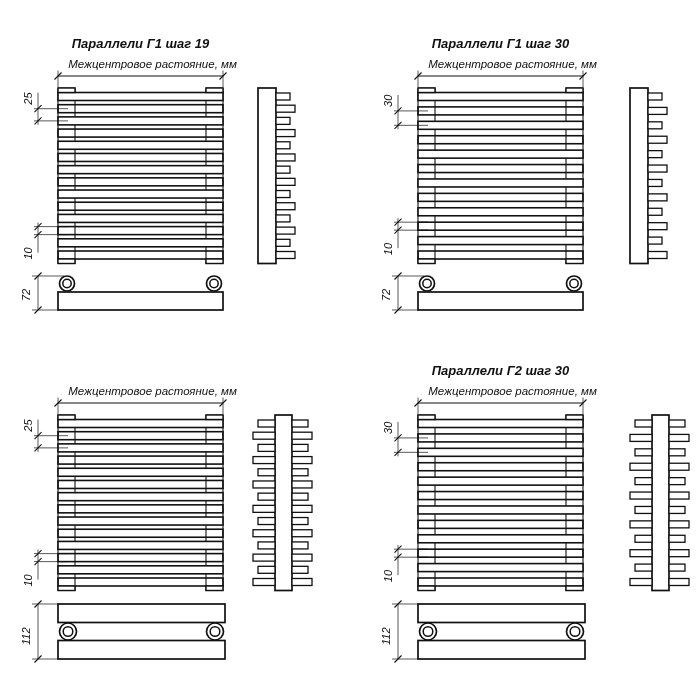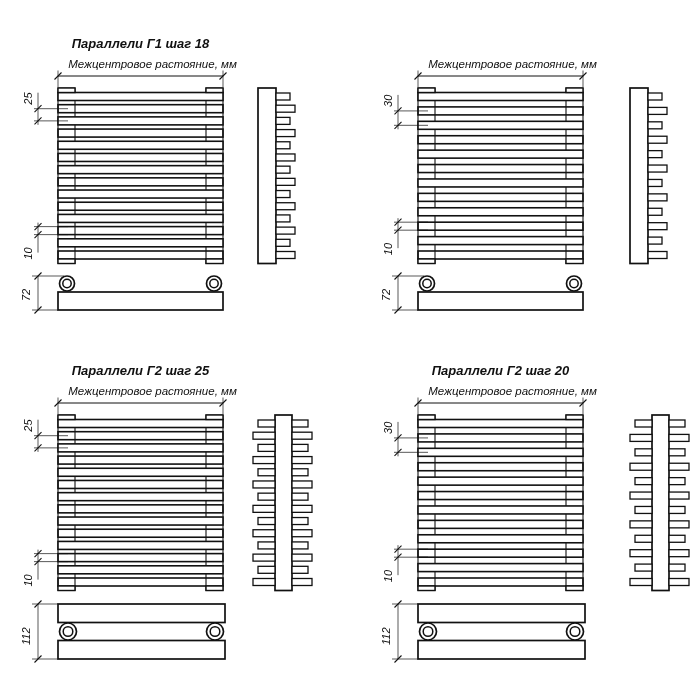--- a/index.html
+++ b/index.html
@@ -16,21 +16,21 @@
          font-style:italic;font-size:11.5px;color:#111;white-space:nowrap;}
   svg.drawing{position:absolute;left:0;top:0;overflow:visible;}
   svg text{font-family:"Liberation Sans",sans-serif;font-style:italic;fill:#111;}
 </style>
 </head>
 <body>
 
 <div class="canvas">
 
   <div class="quadrant" id="q1">
-    <div class="title">Параллели Г1 шаг 18</div>
+    <div class="title">Параллели Г1 шаг 19</div>
     <div class="subtitle">Межцентровое растояние, мм</div>
     <svg class="drawing" id="svg-q1" width="340" height="318" viewBox="0 0 340 318">
         <g>
           <line x1="38" y1="46" x2="203" y2="46" stroke="#111111" stroke-width="1"></line>
           <line x1="38" y1="40.5" x2="38" y2="57" stroke="#111111" stroke-width="0.7"></line>
           <line x1="203" y1="40.5" x2="203" y2="57" stroke="#111111" stroke-width="0.7"></line>
           <line x1="34.5" y1="49.5" x2="41.5" y2="42.5" stroke="#111111" stroke-width="1.1"></line>
           <line x1="199.5" y1="49.5" x2="206.5" y2="42.5" stroke="#111111" stroke-width="1.1"></line>
         </g>
         <g>
@@ -100,20 +100,21 @@
           <line x1="12" y1="280" x2="38" y2="280" stroke="#111111" stroke-width="0.7"></line>
           <line x1="18" y1="246" x2="18" y2="280" stroke="#111111" stroke-width="0.7"></line>
           <line x1="14.5" y1="249.5" x2="21.5" y2="242.5" stroke="#111111" stroke-width="1.1"></line>
           <line x1="14.5" y1="283.5" x2="21.5" y2="276.5" stroke="#111111" stroke-width="1.1"></line>
           <text transform="translate(10 271) rotate(-90)" font-size="11" text-anchor="start">72</text>
         </g>
       </svg>
   </div>
 
   <div class="quadrant" id="q2">
+    <div class="title">Параллели Г1 шаг 30</div>
     <div class="subtitle">Межцентровое растояние, мм</div>
     <svg class="drawing" id="svg-q2" width="340" height="318" viewBox="0 0 340 318">
         <g>
           <line x1="38" y1="46" x2="203" y2="46" stroke="#111111" stroke-width="1"></line>
           <line x1="38" y1="40.5" x2="38" y2="57" stroke="#111111" stroke-width="0.7"></line>
           <line x1="203" y1="40.5" x2="203" y2="57" stroke="#111111" stroke-width="0.7"></line>
           <line x1="34.5" y1="49.5" x2="41.5" y2="42.5" stroke="#111111" stroke-width="1.1"></line>
           <line x1="199.5" y1="49.5" x2="206.5" y2="42.5" stroke="#111111" stroke-width="1.1"></line>
         </g>
         <g>
@@ -179,21 +180,20 @@
           <line x1="12" y1="280" x2="38" y2="280" stroke="#111111" stroke-width="0.7"></line>
           <line x1="18" y1="246" x2="18" y2="280" stroke="#111111" stroke-width="0.7"></line>
           <line x1="14.5" y1="249.5" x2="21.5" y2="242.5" stroke="#111111" stroke-width="1.1"></line>
           <line x1="14.5" y1="283.5" x2="21.5" y2="276.5" stroke="#111111" stroke-width="1.1"></line>
           <text transform="translate(10 271) rotate(-90)" font-size="11" text-anchor="start">72</text>
         </g>
       </svg>
   </div>
 
   <div class="quadrant" id="q3">
-    <div class="title">Параллели Г2 шаг 25</div>
     <div class="subtitle">Межцентровое растояние, мм</div>
     <svg class="drawing" id="svg-q3" width="340" height="318" viewBox="0 0 340 318">
         <g>
           <line x1="38" y1="46" x2="203" y2="46" stroke="#111111" stroke-width="1"></line>
           <line x1="38" y1="40.5" x2="38" y2="57" stroke="#111111" stroke-width="0.7"></line>
           <line x1="203" y1="40.5" x2="203" y2="57" stroke="#111111" stroke-width="0.7"></line>
           <line x1="34.5" y1="49.5" x2="41.5" y2="42.5" stroke="#111111" stroke-width="1.1"></line>
           <line x1="199.5" y1="49.5" x2="206.5" y2="42.5" stroke="#111111" stroke-width="1.1"></line>
         </g>
         <g>
@@ -278,21 +278,21 @@
           <line x1="12" y1="302" x2="38" y2="302" stroke="#111111" stroke-width="0.7"></line>
           <line x1="18" y1="247" x2="18" y2="302" stroke="#111111" stroke-width="0.7"></line>
           <line x1="14.5" y1="250.5" x2="21.5" y2="243.5" stroke="#111111" stroke-width="1.1"></line>
           <line x1="14.5" y1="305.5" x2="21.5" y2="298.5" stroke="#111111" stroke-width="1.1"></line>
           <text transform="translate(10 288) rotate(-90)" font-size="11" text-anchor="start">112</text>
         </g>
       </svg>
   </div>
 
   <div class="quadrant" id="q4">
-    <div class="title">Параллели Г2 шаг 20</div>
+    <div class="title">Параллели Г2 шаг 30</div>
     <div class="subtitle">Межцентровое растояние, мм</div>
     <svg class="drawing" id="svg-q4" width="340" height="318" viewBox="0 0 340 318">
         <g>
           <line x1="38" y1="46" x2="203" y2="46" stroke="#111111" stroke-width="1"></line>
           <line x1="38" y1="40.5" x2="38" y2="57" stroke="#111111" stroke-width="0.7"></line>
           <line x1="203" y1="40.5" x2="203" y2="57" stroke="#111111" stroke-width="0.7"></line>
           <line x1="34.5" y1="49.5" x2="41.5" y2="42.5" stroke="#111111" stroke-width="1.1"></line>
           <line x1="199.5" y1="49.5" x2="206.5" y2="42.5" stroke="#111111" stroke-width="1.1"></line>
         </g>
         <g>

